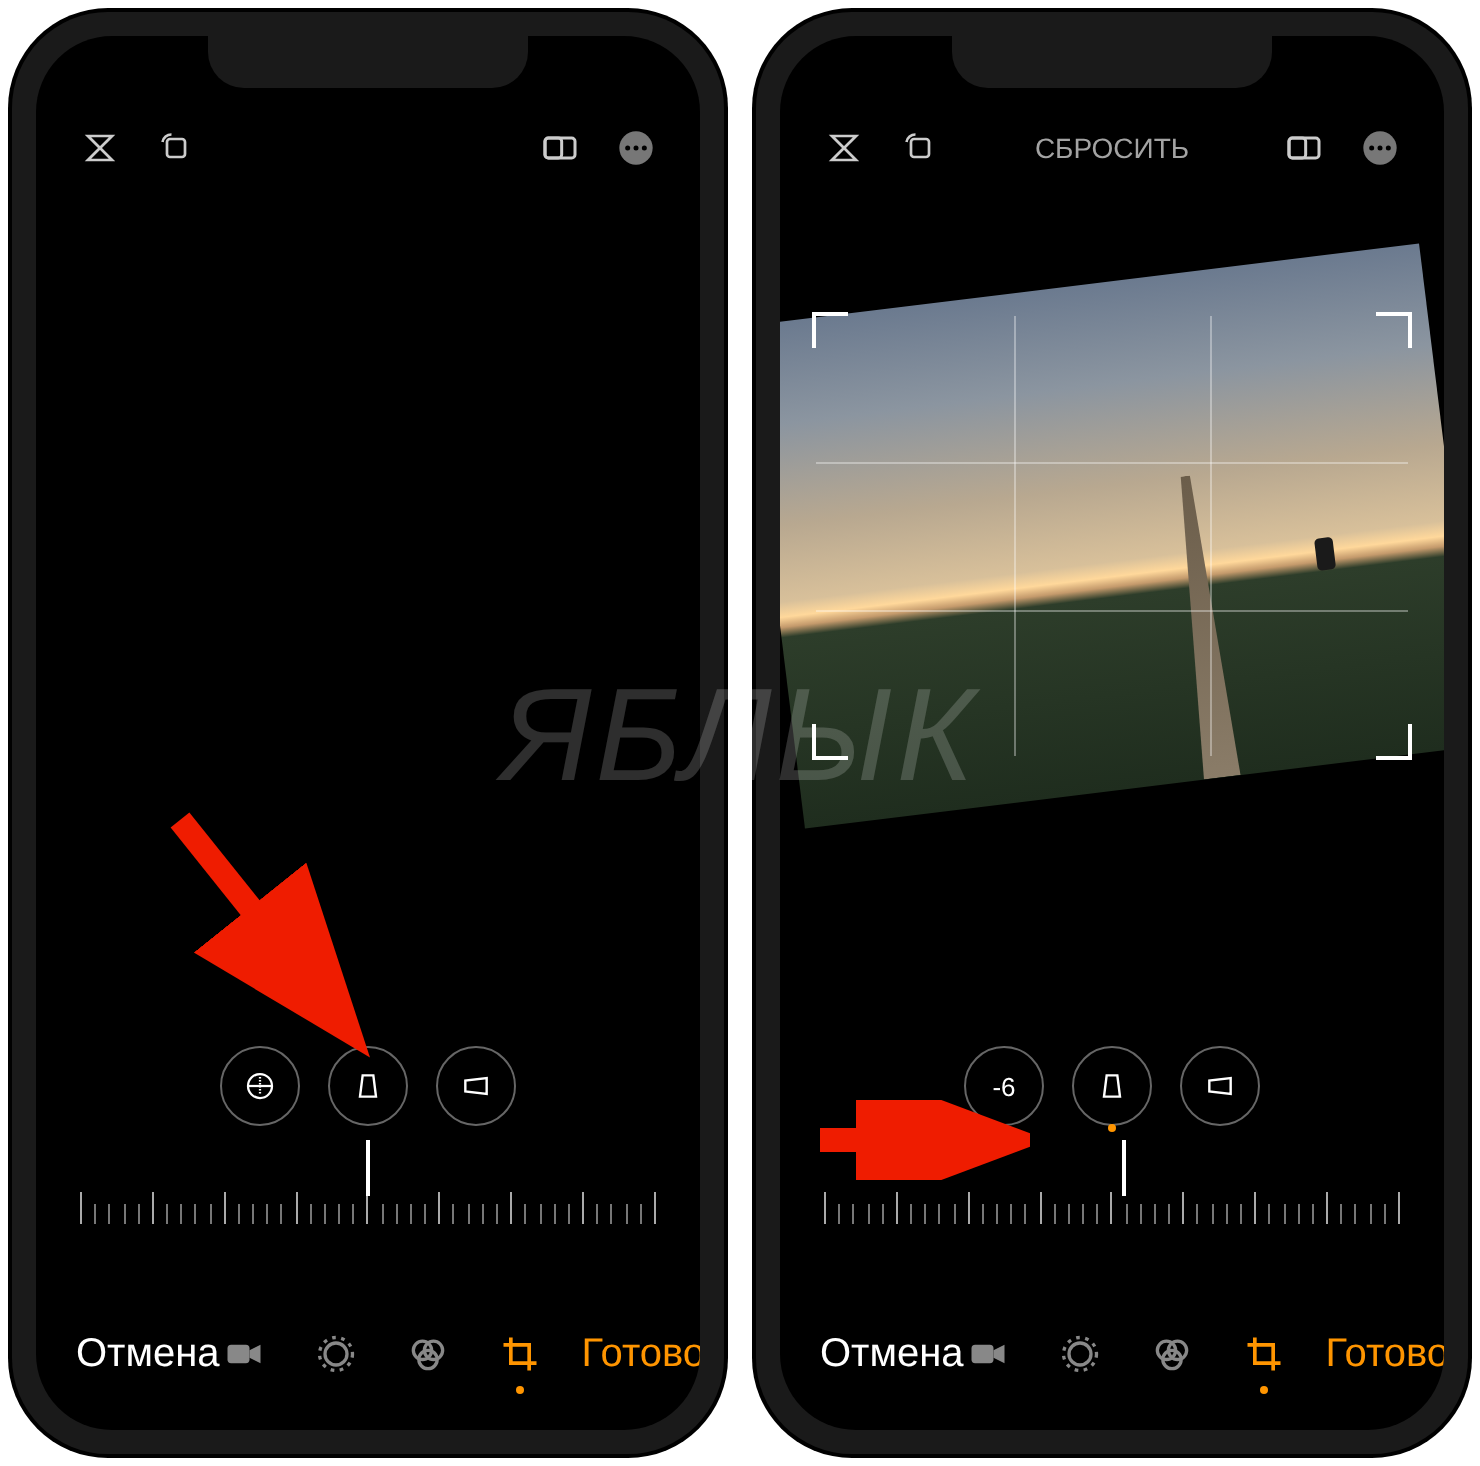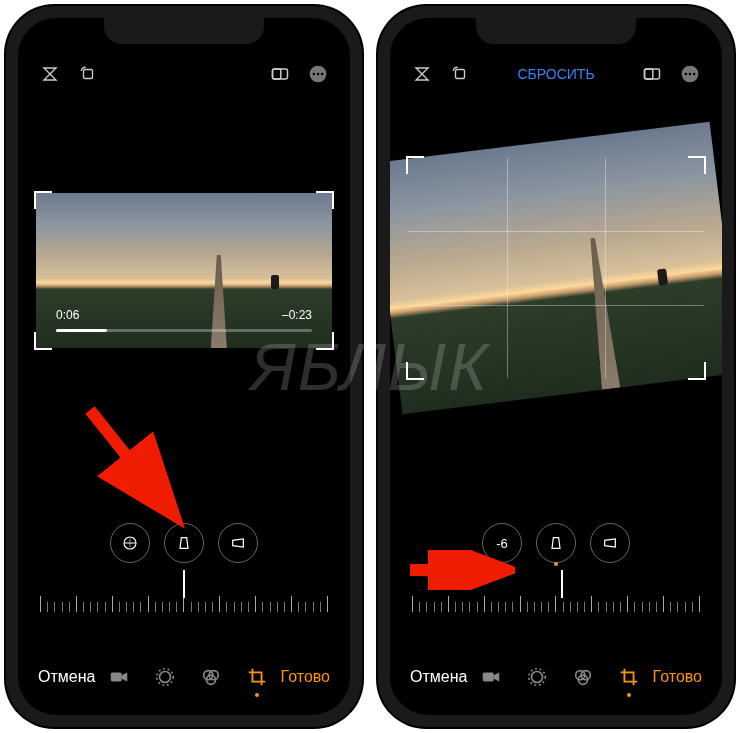--- a/index.html
+++ b/index.html
@@ -47,21 +47,21 @@
     padding: 0 20px;
     gap: 14px;
   }
   .tb-icon {
     width: 24px; height: 24px;
     display: flex; align-items: center; justify-content: center;
     color: #ccc;
   }
   .tb-spacer { flex: 1; }
   .reset-text {
-    color: #3b82f6;
+    color: #a3a3a3;
     font-size: 14px;
     font-weight: 500;
   }
 
   .photo-area {
     position: absolute;
     top: 175px; left: 18px; right: 18px;
     height: 155px;
   }
   .photo-area.with-grid {
@@ -174,22 +174,22 @@
     background: #ff9500;
   }
 
   .bottom-toolbar {
     position: absolute;
     left: 0; right: 0; bottom: 18px;
     height: 40px;
     display: flex; align-items: center;
     padding: 0 20px;
   }
-  .bt-text { color: #fff; font-size: 16px; }
-  .bt-text.done { color: #ff9500; }
+  .bt-text { color: #fff; font-size: 20px; }
+  .bt-text.done { color: #ff9500; margin-left: 19px; }
   .bt-icons {
     flex: 1;
     display: flex; justify-content: center; gap: 22px;
   }
   .bt-icon {
     width: 24px; height: 24px;
     display: flex; align-items: center; justify-content: center;
     color: #888;
     position: relative;
   }
@@ -252,39 +252,20 @@
       <div class="tb-icon">
         <svg viewBox="0 0 24 24" width="20" height="20" fill="currentColor">
             <circle cx="12" cy="12" r="10" fill="#777"></circle>
             <circle cx="7" cy="12" r="1.5" fill="#000"></circle>
             <circle cx="12" cy="12" r="1.5" fill="#000"></circle>
             <circle cx="17" cy="12" r="1.5" fill="#000"></circle>
           </svg>
       </div>
     </div>
 
-    <div class="photo-area">
-      <div class="sky">
-        <div class="path"></div>
-        <div class="tree"></div>
-      </div>
-      <div class="crop-corners">
-        <div class="c tl"></div>
-          <div class="c tr"></div>
-          <div class="c bl"></div>
-          <div class="c br"></div>
-      </div>
-      <div class="time-overlay">
-        <span>0:06</span>
-        <span>–0:23</span>
-      </div>
-      <div class="scrubber">
-        <div class="prog"></div>
-      </div>
-    </div>
 
     <div class="adjust-buttons">
       <div class="adjust-btn">
         <svg viewBox="0 0 24 24" width="18" height="18" fill="currentColor">
             <circle cx="12" cy="12" r="8" fill="none" stroke="#fff" stroke-width="1.5"></circle>
             <path d="M4 12 L20 12" stroke="#fff" stroke-width="1.5"></path>
             <path d="M12 6 L12 18" stroke="#fff" stroke-width="1.5" stroke-dasharray="1 1"></path>
           </svg>
       </div>
       <div class="adjust-btn">

